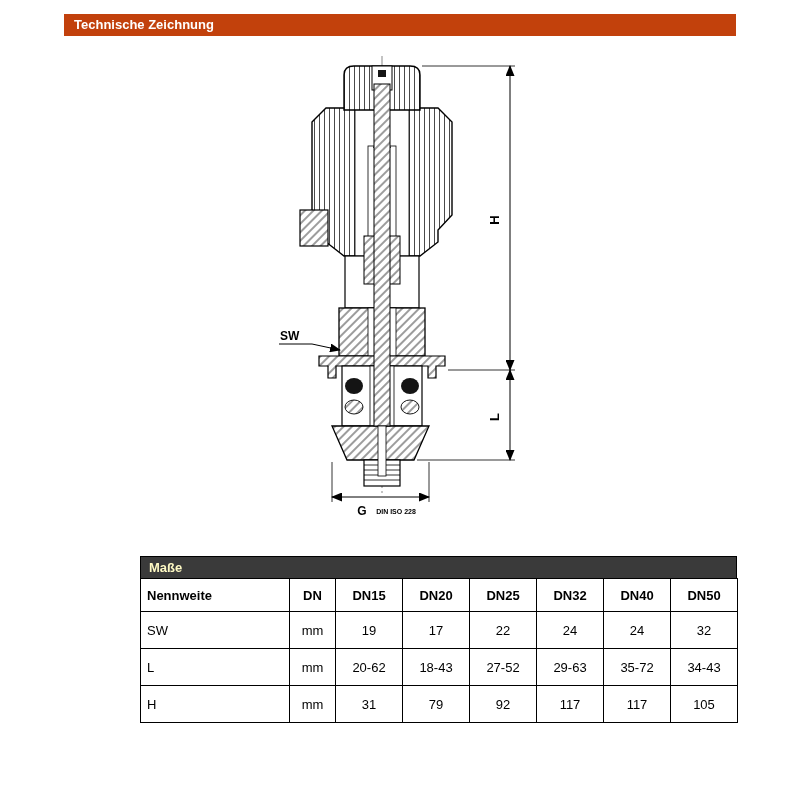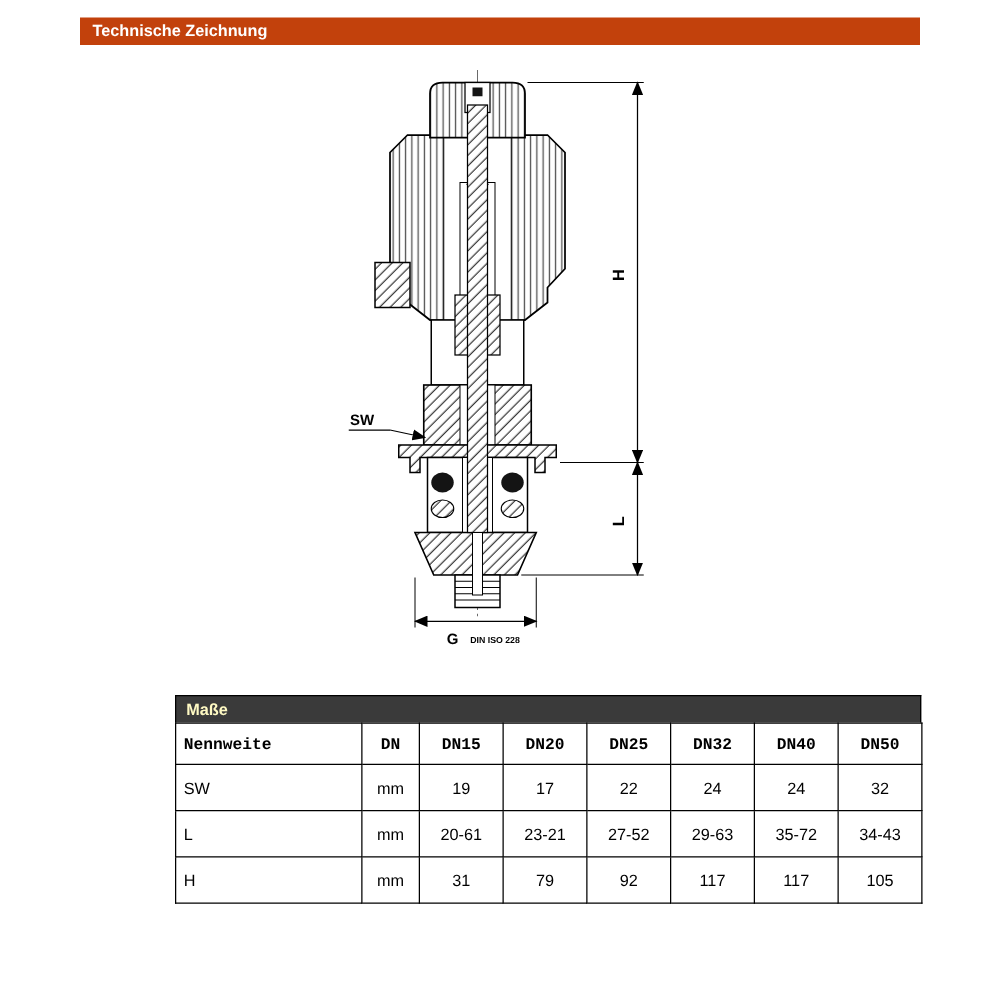--- a/index.html
+++ b/index.html
@@ -13,21 +13,21 @@
   
   .drawing{left:252px;top:50px;width:330px;height:492px;}
 
   
   .tablewrap{left:140px;top:556px;width:597px;}
   .tabletitle{background:#3a3a3a;color:#fef9c3;font-size:13px;font-weight:bold;
     padding:3px 8px;border:1px solid #000;border-bottom:none;}
   table{border-collapse:collapse;width:597px;table-layout:fixed;font-size:13px;}
   col.c0{width:149px}col.c1{width:46px}col.cv{width:67px}
   td,th{border:1px solid #000;text-align:center;padding:2px;vertical-align:middle;}
-  th{font-weight:bold;font-family:Liberation Mono, monospace;}
+  th{font-weight:bold;}
   .lbl{text-align:left;padding-left:6px;}
   tr.hdr{height:33px;} tr.r0{height:46px;} tr.rn{height:37px;}
 
   svg text{font-family:"Liberation Sans",sans-serif;}
 </style>
 </head>
 <body>
 
 <div class="abs titlebar">Technische Zeichnung</div>
 
@@ -145,22 +145,22 @@
       <td>19</td>
       <td>17</td>
       <td>22</td>
       <td>24</td>
       <td>24</td>
       <td>32</td>
     </tr>
     <tr class="rn">
       <td class="lbl">L</td>
       <td>mm</td>
-      <td>20-61</td>
-      <td>23-21</td>
+      <td>20-62</td>
+      <td>18-43</td>
       <td>27-52</td>
       <td>29-63</td>
       <td>35-72</td>
       <td>34-43</td>
     </tr>
     <tr class="rn">
       <td class="lbl">H</td>
       <td>mm</td>
       <td>31</td>
       <td>79</td>

